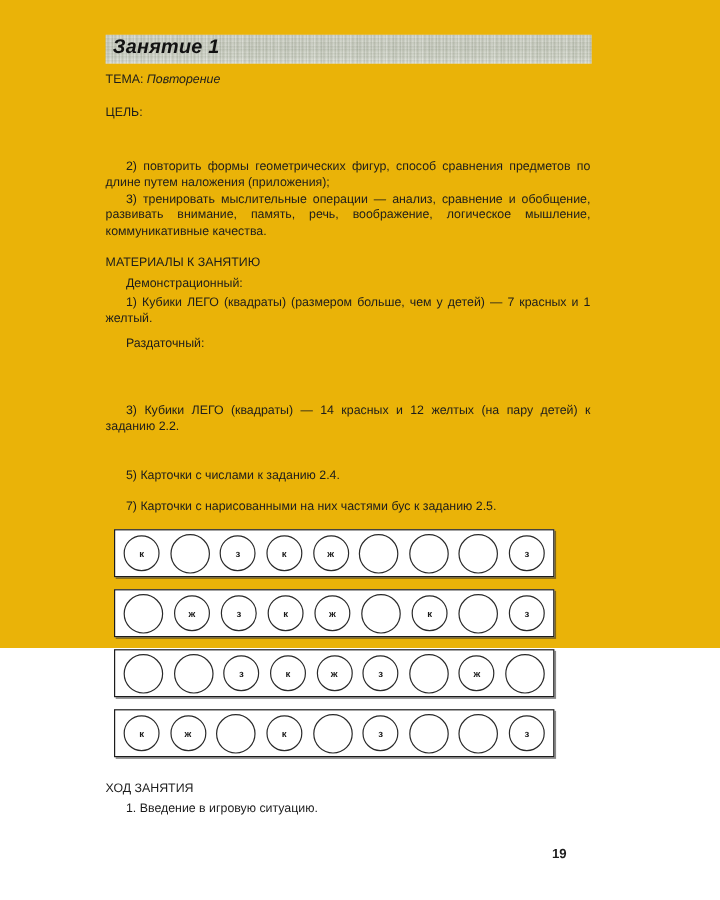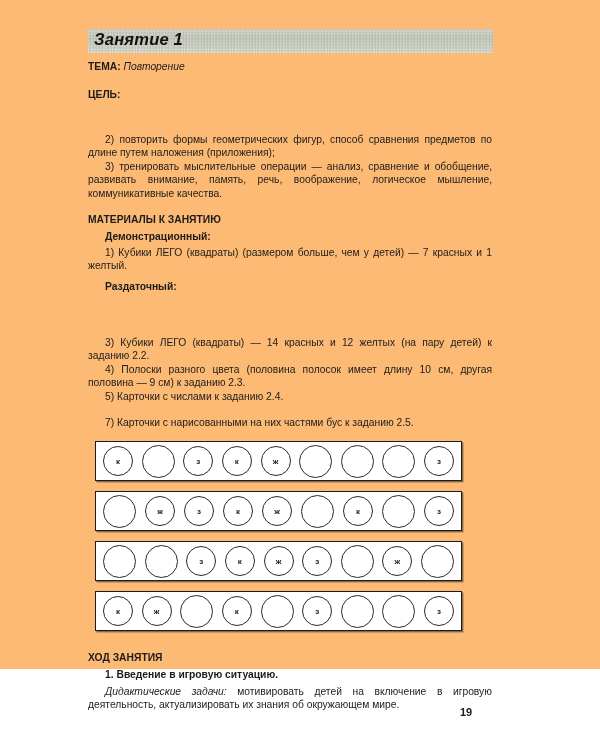--- a/index.html
+++ b/index.html
@@ -13,22 +13,22 @@
     position: relative;
     font-family: "Liberation Sans", sans-serif;
     color: #1a1a1a;
     overflow: hidden;
   }
 
   .page {
     position: absolute;
     left: 0; top: 0;
     width: 600px;
-    height: 669px;
-    background: #fdba74;
+    height: 540px;
+    background: #eab308;
   }
 
   
   .banner {
     position: absolute;
     left: 88px;
     top: 29px;
     width: 405px;
     height: 24px;
     background:
@@ -54,21 +54,21 @@
     white-space: nowrap;
   }
 
   
   .txt {
     position: absolute;
     font-size: 10.3px;
     line-height: 13.2px;
     color: #1c1c1c;
   }
-  .b  { font-weight: bold; }
+  .b  { font-weight: normal; }
   .i  { font-style: italic; }
   .bi { font-weight: normal; font-style: italic; }
 
   .para {
     position: absolute;
     left: 88px;
     width: 404px;
     font-size: 10.3px;
     line-height: 13.3px;
     text-align: justify;
@@ -157,23 +157,20 @@
   </div>
 
   <div class="txt b" style="left:105px; top:280px;">Раздаточный:</div>
 
 
 
   <div class="para" style="top:336px;">
     <span class="indent"></span><span>3) Кубики ЛЕГО (квадраты) — 14 красных и 12 желтых (на пару детей) к заданию 2.2.</span>
   </div>
 
-  <div class="para" style="top:363px;">
-    <span class="indent"></span><span>4) Полоски разного цвета (половина полосок имеет длину 10 см, другая половина — 9 см) к заданию 2.3.</span>
-  </div>
 
   <div class="para" style="top:390px;">
     <span class="indent"></span><span>5) Карточки с числами к заданию 2.4.</span>
   </div>
 
 
   <div class="para" style="top:416px;">
     <span class="indent"></span><span>7) Карточки с нарисованными на них частями бус к заданию 2.5.</span>
   </div>
 
@@ -227,19 +224,16 @@
         <div class="bead empty"></div>
         <div class="bead empty"></div>
         <div class="bead">з</div>
       </div>
   </div>
 
   <div class="txt b" style="left:88px; top:651px;">ХОД ЗАНЯТИЯ</div>
 
   <div class="txt b" style="left:105px; top:668px;">1. Введение в игровую ситуацию.</div>
 
-  <div class="para" style="top:685px;">
-    <span class="indent"></span><span class="i">Дидактические задачи:</span><span> мотивировать детей на включение в игровую деятельность, актуализировать их знания об окружающем мире.</span>
-  </div>
 
   <div class="pageno">19</div>
 
 </div>
 
 </body></html>

